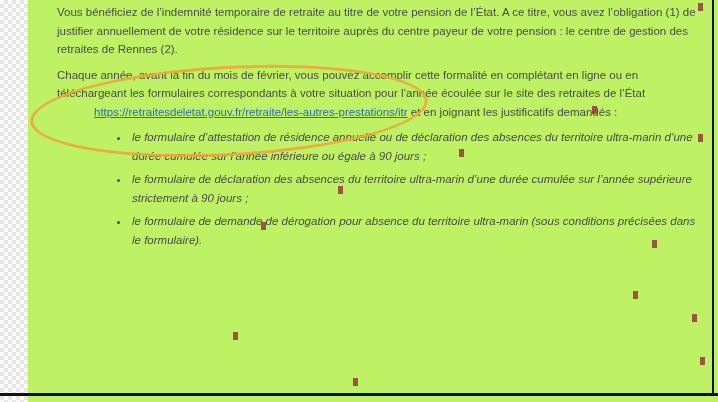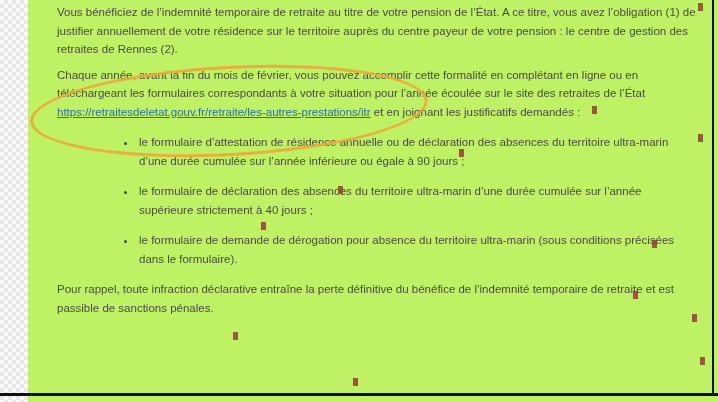--- a/index.html
+++ b/index.html
@@ -25,23 +25,23 @@
   }
   .border-bottom {
     position: absolute; left: 0; top: 393px; width: 718px; height: 3px; background: #111111;
   }
   .content {
     position: absolute; left: 57px; top: 3px; width: 650px;
     color: #4a4a4a; font-size: 11.5px; line-height: 18.5px;
   }
   .content p { margin: 0 0 7px 0; }
   .content ul { margin: 0 0 4px 0; padding-left: 68px; }
-  .content li { margin: 12px; padding-left: 2px; }
+  .content li { margin: 5px; padding-left: 2px; font-style: italic; }
   .bold-lead { font-weight: normal; }
-  a.doc-link { color: #2b6cb0; text-decoration: underline; cursor: pointer; }
+  a.doc-link { color: #2b6cb0; text-decoration: underline; cursor: pointer; margin-left: 37px; }
   .highlight-ellipse {
     position: absolute; left: 30px; top: 66px; width: 392px; height: 84px;
     border: 3px solid #efa63a; border-radius: 50%;
     transform: rotate(-3deg); opacity: 0.9; pointer-events: none;
   }
   .red-mark {
     position: absolute; width: 5px; height: 8px; opacity: 0.85;
   }
 </style>
 </head>
@@ -59,32 +59,29 @@
 
     <p>
       <span class="bold-lead">Chaque année, avant la fin du mois de février</span><span>, vous pouvez accomplir cette formalité en complétant en ligne ou en téléchargeant les formulaires correspondants à votre situation pour l’année écoulée sur le site des retraites de l’État </span><a class="doc-link">https://retraitesdeletat.gouv.fr/retraite/les-autres-prestations/itr</a><span> et en joignant les justificatifs demandés :</span>
     </p>
 
     <ul>
       <li>
         <span>le formulaire d’attestation de résidence annuelle ou de déclaration des absences du territoire ultra-marin d’une durée cumulée sur l’année inférieure ou égale à 90 jours ;</span>
       </li>
       <li>
-        <span>le formulaire de déclaration des absences du territoire ultra-marin d’une durée cumulée sur l’année supérieure strictement à 40 jours ;</span>
+        <span>le formulaire de déclaration des absences du territoire ultra-marin d’une durée cumulée sur l’année supérieure strictement à 90 jours ;</span>
       </li>
       <li>
         <span>le formulaire de demande de dérogation pour absence du territoire ultra-marin (sous conditions précisées dans le formulaire).</span>
       </li>
     </ul>
 
 
 
-    <p>
-      <span>Pour rappel, toute infraction déclarative entraîne la perte définitive du bénéfice de l’indemnité temporaire de retraite et est passible de sanctions pénales.</span>
-    </p>
 
 
   </div>
 
   <div class="highlight-ellipse"></div>
 
   <div>
       <div class="red-mark" style="left: 698px; top: 3px; background: rgb(153, 58, 58);"></div>
       <div class="red-mark" style="left: 592px; top: 106px; background: rgb(153, 58, 58);"></div>
       <div class="red-mark" style="left: 698px; top: 134px; background: rgb(153, 58, 58);"></div>

